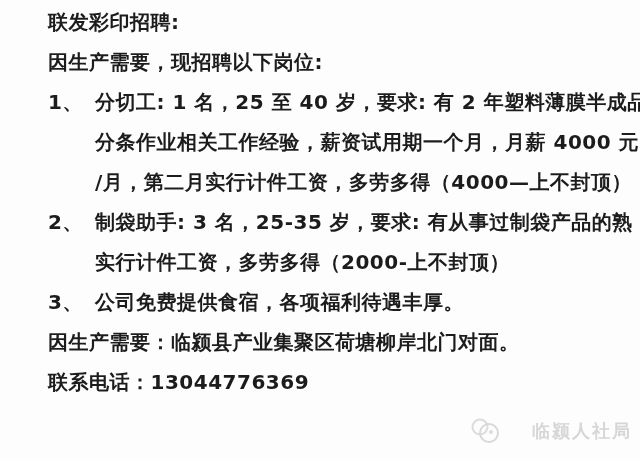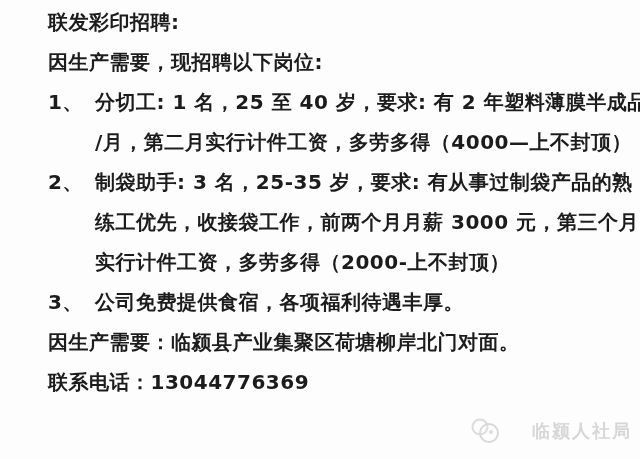--- a/index.html
+++ b/index.html
@@ -51,26 +51,26 @@
 <body>
 
 <div class="page">
 
   <p class="line title">联发彩印招聘:</p>
 
   <p class="line">因生产需要，现招聘以下岗位:</p>
 
   <div class="item">
     <div class="line"><span class="num">1、</span><span>分切工: 1 名，25 至 40 岁，要求: 有 2 年塑料薄膜半成品</span></div>
+    <div class="line cont">分条作业相关工作经验，薪资试用期一个月，月薪 4000 元</div>
     <div class="line cont">/月，第二月实行计件工资，多劳多得（4000—上不封顶）</div>
   </div>
 
   <div class="item">
     <div class="line"><span class="num">2、</span><span>制袋助手: 3 名，25-35 岁，要求: 有从事过制袋产品的熟</span></div>
-    <div class="line cont">练工优先，收接袋工作，前两个月月薪 3000 元，第三个月</div>
     <div class="line cont">实行计件工资，多劳多得（2000-上不封顶）</div>
   </div>
 
   <div class="item">
     <div class="line"><span class="num">3、</span><span>公司免费提供食宿，各项福利待遇丰厚。</span></div>
   </div>
 
   <p class="line">因生产需要：临颍县产业集聚区荷塘柳岸北门对面。</p>
 
   <p class="line">联系电话：13044776369</p>

